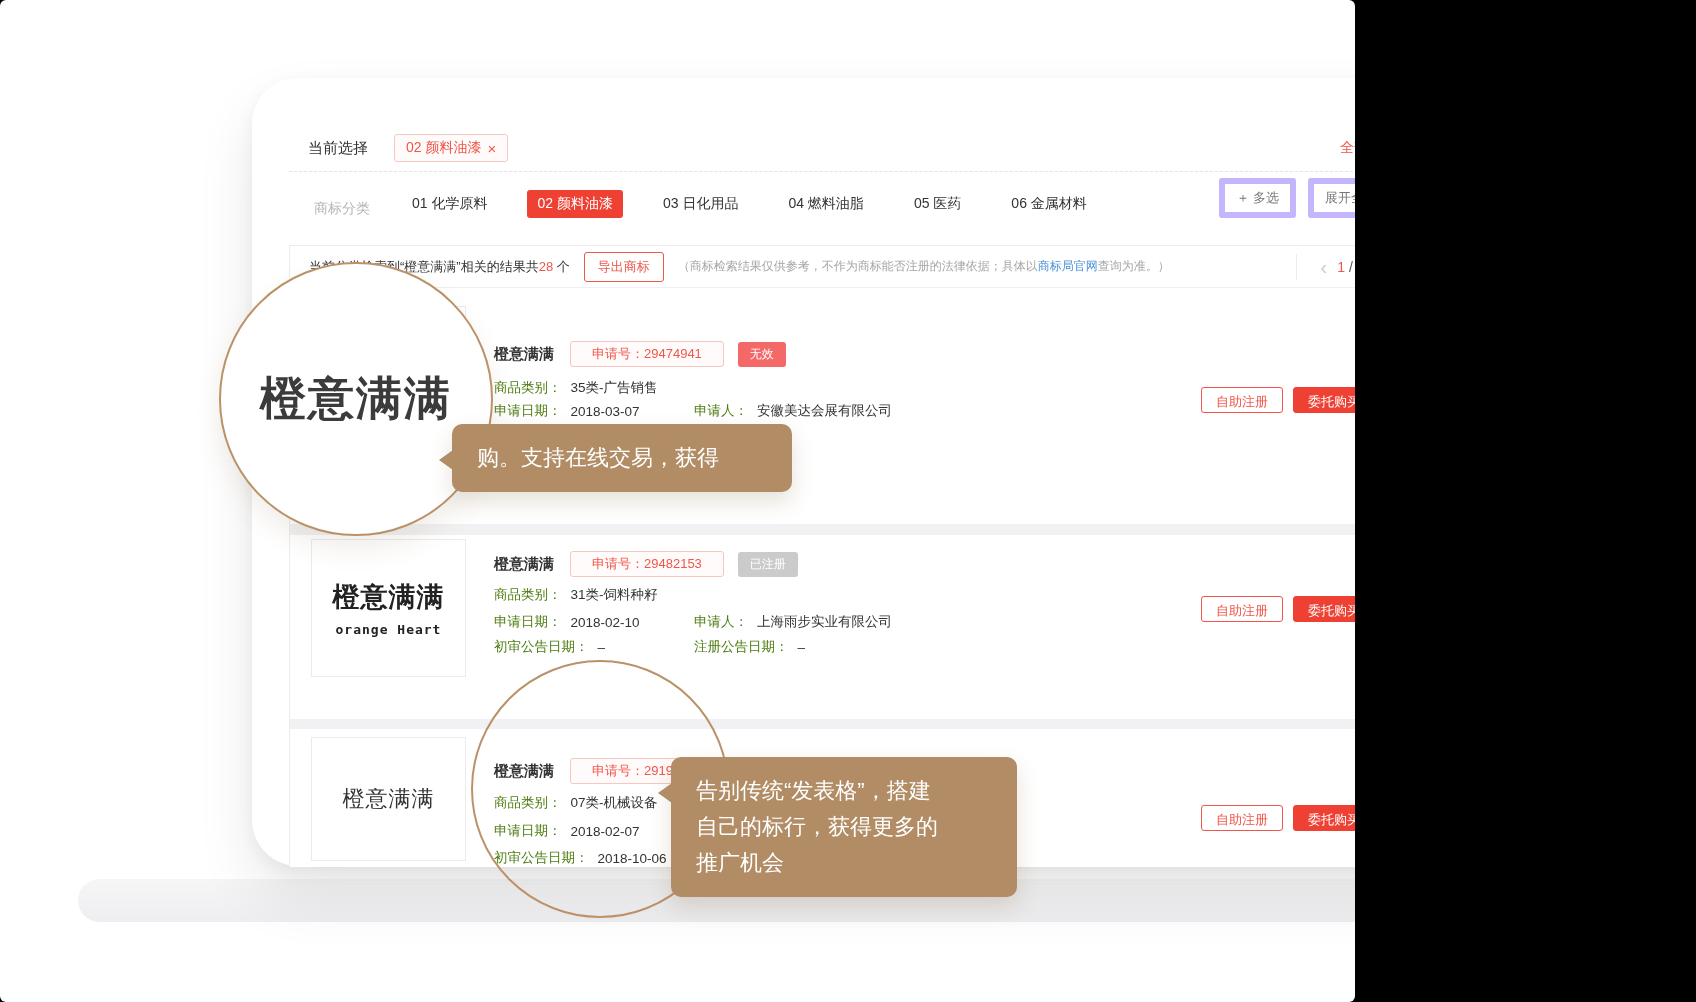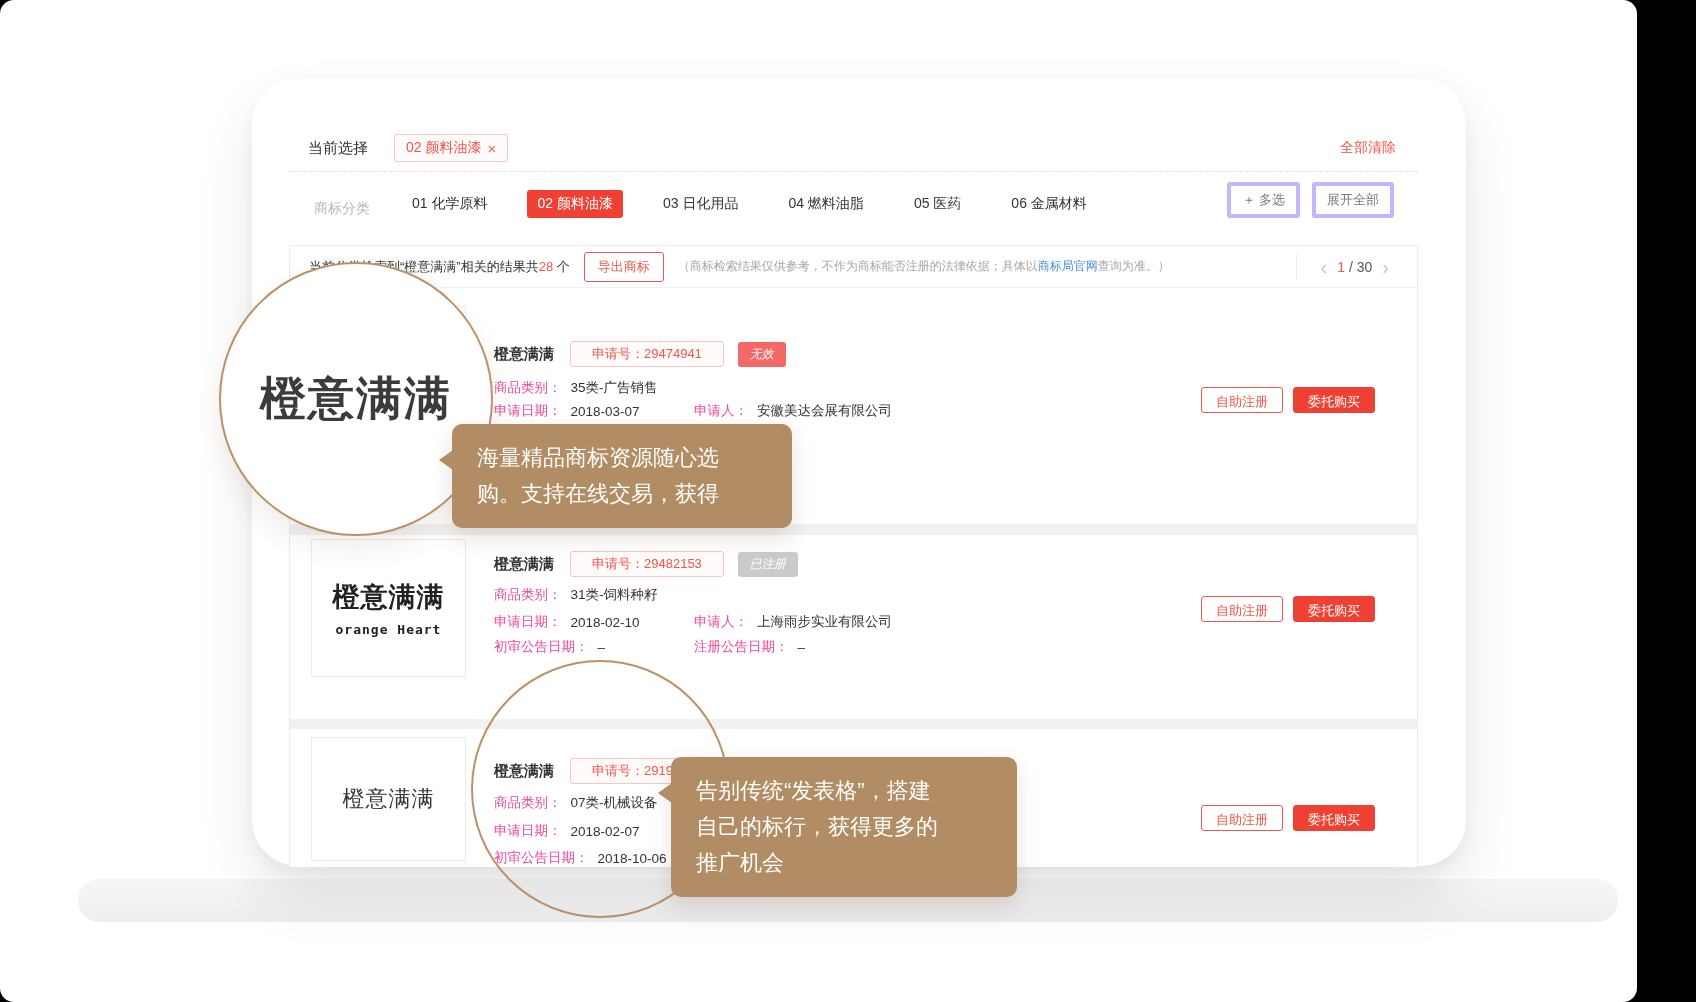--- a/index.html
+++ b/index.html
@@ -1,37 +1,37 @@
 <!DOCTYPE html>
 <html><head>
 <meta charset="utf-8">
 <style>
   html,body{margin:0;padding:0;background:#000;}
-  .canvas{position:relative;width:1637px;height:1002px;background:#ffffff;border-radius:14px;overflow:hidden;
+  .canvas{position:relative;width:1355px;height:1002px;background:#ffffff;border-radius:6px;overflow:hidden;
           font-family:"Liberation Sans", sans-serif;color:#333;}
   
   .base-band{position:absolute;left:78px;top:879px;width:1540px;height:43px;border-radius:22px;
              background:linear-gradient(#f6f6f7,#eeeef0);}
   
   .window{position:absolute;left:252px;top:78px;width:1214px;height:788px;background:#fff;border-radius:46px;
           box-shadow:0 30px 60px rgba(0,0,0,.09),0 6px 18px rgba(0,0,0,.05);}
   
   .filter-bar{position:absolute;left:56px;right:70px;top:54px;height:32px;display:flex;align-items:center;}
   .filter-label{font-size:15px;color:#333;}
   .filter-tag{margin-left:26px;display:inline-flex;align-items:center;gap:6px;border:1px solid #f6c8c3;
               background:#fffbfb;color:#f0564a;font-size:14px;padding:4px 11px;border-radius:3px;cursor:pointer;}
   .tag-x{color:#f0564a;font-size:15px;line-height:1;cursor:pointer;}
   .clear-all{margin-left:auto;color:#f0564a;font-size:14px;cursor:pointer;}
   .dashed-divider{position:absolute;left:37px;width:1129px;top:93px;border-top:1px dashed #e3e3e3;}
   
   .category-bar{position:absolute;left:62px;right:72px;top:108px;height:32px;display:flex;align-items:flex-end;}
   .cat-label{color:#b5b5b5;font-size:14px;margin-right:32px;}
   .cat-item{font-size:14px;color:#333;margin-right:30px;padding:5px 10px;border-radius:3px;cursor:pointer;white-space:nowrap;}
   .cat-item.selected{background:#ee4133;color:#fff;}
-  .cat-btn{border:4px solid #c4b5fd;background:#fff;color:#777;font-size:13px;padding:5px 11px;border-radius:3px;
+  .cat-btn{border:6px solid #c4b5fd;background:#fff;color:#777;font-size:13px;padding:5px 11px;border-radius:3px;
            margin-left:12px;cursor:pointer;white-space:nowrap;}
   .cat-spacer{margin-left:auto;}
   
   .results-panel{position:absolute;left:37px;top:167px;width:1129px;height:621px;background:#f1f1f3;
                  border:1px solid #ececec;border-bottom:none;box-sizing:border-box;}
   .results-header{position:absolute;left:0;top:0;width:100%;height:42px;background:#fff;border-bottom:1px solid #f0f0f0;
                   display:flex;align-items:center;box-sizing:border-box;padding:0 18px 0 19px;}
   .summary{font-size:13px;color:#333;white-space:nowrap;}
   .summary .count{color:#f0564a;}
   .export-btn{margin-left:14px;border:1px solid #f0564a;color:#f0564a;background:#fff;font-size:13px;
@@ -47,27 +47,27 @@
   .result-row{position:absolute;left:0;width:100%;background:#fff;}
   .mark-box{position:absolute;left:21px;width:155px;background:#fff;border:1px solid #ebebeb;box-sizing:border-box;
             display:flex;flex-direction:column;align-items:center;justify-content:center;gap:7px;}
   .mark-cal{font-family:"DejaVu Serif", serif;font-weight:bold;font-size:27px;color:#222;letter-spacing:1px;}
   .mark-sub{font-family:"DejaVu Sans Mono", monospace;font-weight:bold;font-size:13px;color:#222;letter-spacing:1px;}
   .mark-plain{font-size:22px;color:#333;letter-spacing:1px;}
   .name-line{position:absolute;left:204px;height:26px;display:flex;align-items:center;}
   .mark-name{font-size:15px;font-weight:bold;color:#333;}
   .appno-tag{margin-left:16px;border:1px solid #f6c6c0;background:#fffbfb;color:#f0564a;font-size:13px;
              padding:3px 21px;border-radius:3px;white-space:nowrap;}
-  .badge{margin-left:14px;color:#fff;font-size:12px;padding:4px 12px;border-radius:3px;white-space:nowrap;font-style:italic;}
+  .badge{margin-left:14px;color:#fff;font-size:12px;padding:4px 12px;border-radius:3px;white-space:nowrap;}
   .badge.invalid{background:#f56868;}
   .badge.registered{background:#cbcbcb;}
   .detail-line{position:absolute;left:204px;height:20px;display:flex;align-items:center;font-size:13.5px;}
   .dgroup{display:flex;align-items:center;}
   .dgroup.first{width:200px;flex:none;}
-  .lbl{color:#ec4899;margin-right:9px;white-space:nowrap;}
+  .lbl{color:#4d7c0f;margin-right:9px;white-space:nowrap;}
   .val{color:#333;white-space:nowrap;}
   .row-actions{position:absolute;left:911px;height:26px;display:flex;gap:10px;}
   .btn-outline{border:1px solid #f0564a;color:#f0564a;background:#fff;font-size:13px;padding:5px 14px;
                border-radius:3px;cursor:pointer;white-space:nowrap;}
   .btn-solid{border:1px solid #ee4133;color:#fff;background:#ee4133;font-size:13px;padding:5px 14px;
              border-radius:3px;cursor:pointer;white-space:nowrap;}
   
   .circle1{position:absolute;left:219px;top:262px;width:270px;height:270px;border-radius:50%;background:#fff;
            border:2px solid #bb9168;box-shadow:0 14px 26px rgba(120,90,50,.10);display:flex;align-items:center;justify-content:center;}
   .big-mark{font-size:46px;font-weight:600;color:#3b3b3b;letter-spacing:2px;white-space:nowrap;}
@@ -235,21 +235,20 @@
     </div>
   </div>
 
   <div class="circle2"></div>
   <div class="circle1">
     <span class="big-mark">橙意满满</span>
   </div>
 
   <div class="tooltip t1">
     <span class="arrow"></span>
-    <div>海量精品商标资源随心选</div>
     <div>购。支持在线交易，获得</div>
   </div>
   <div class="tooltip t2">
     <span class="arrow"></span>
     <div>告别传统“发表格”，搭建</div>
     <div>自己的标行，获得更多的</div>
     <div>推广机会</div>
   </div>
 </div>
 

